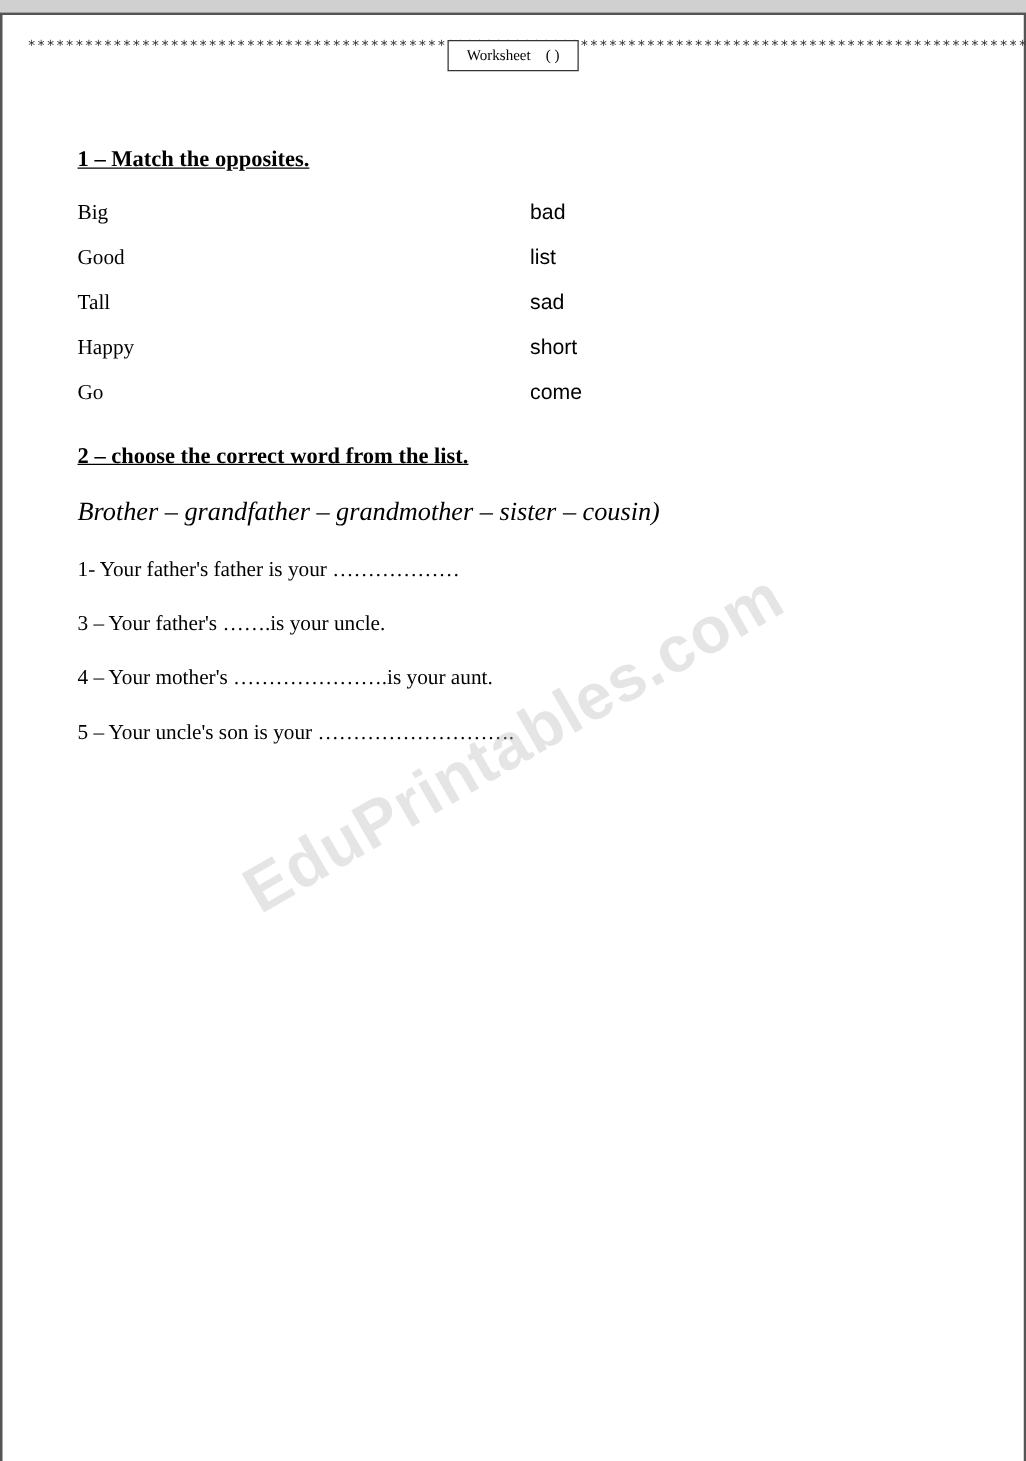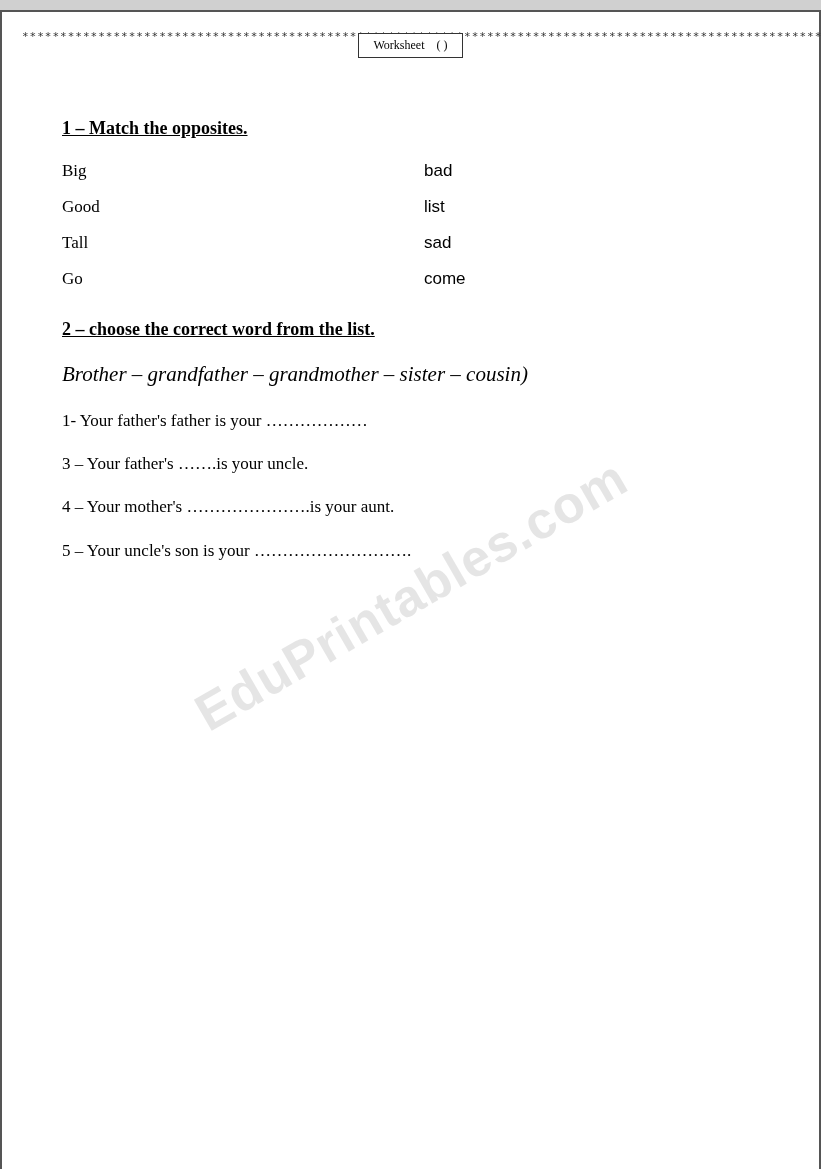--- a/index.html
+++ b/index.html
@@ -150,20 +150,24 @@
         </div>
         <div class="opposites-row">
           <div class="opposite-left">Good</div>
           <div class="opposite-right">list</div>
         </div>
         <div class="opposites-row">
           <div class="opposite-left">Tall</div>
           <div class="opposite-right">sad</div>
         </div>
         <div class="opposites-row">
+          <div class="opposite-left">Happy</div>
+          <div class="opposite-right">short</div>
+        </div>
+        <div class="opposites-row">
           <div class="opposite-left">Go</div>
           <div class="opposite-right">come</div>
         </div>
       </div>
 
     <div class="section2">
       <div class="section-title">2 – choose the correct word from the list.</div>
       <div class="word-list">Brother – grandfather – grandmother – sister – cousin)</div>
       <div class="fill-items">
 

